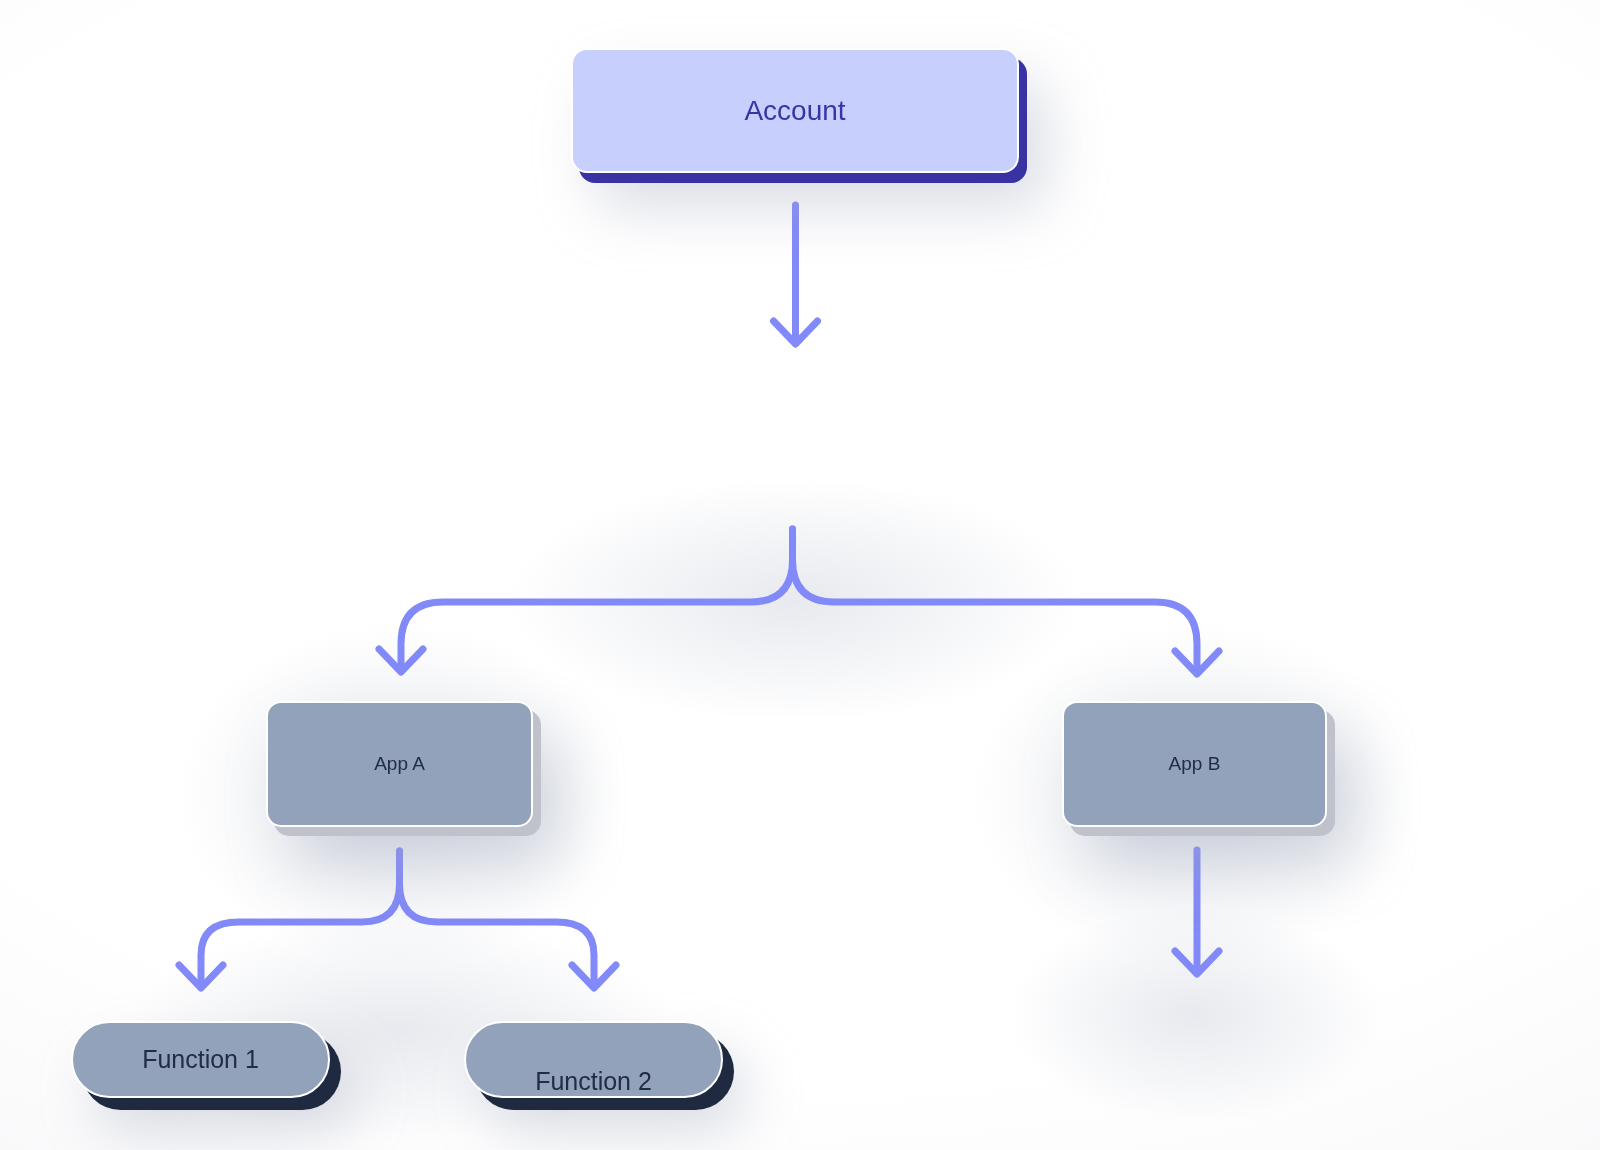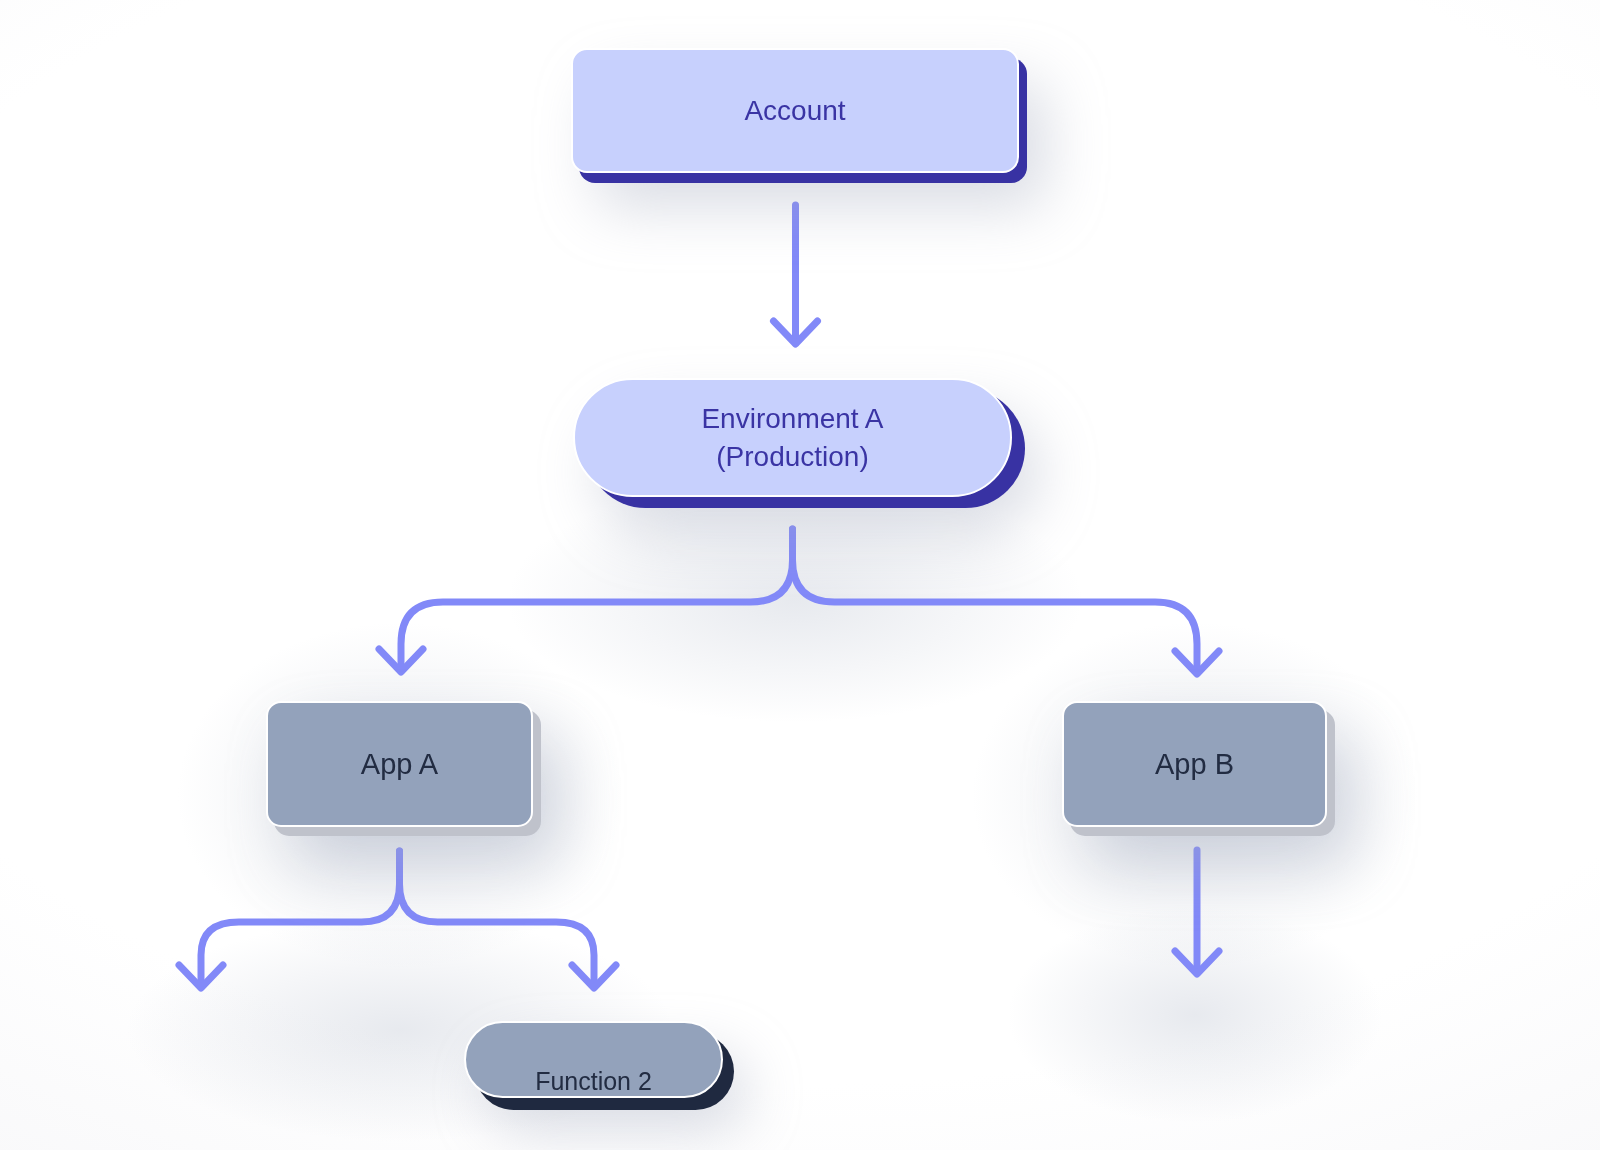--- a/index.html
+++ b/index.html
@@ -68,21 +68,21 @@
     border-radius: 16px;
     box-shadow: 8px 10px 0 var(--indigo_shadow, #3832A3), 26px 34px 60px rgba(160,168,188,0.40);
   }
   .node-environment {
     left: 573px; top: 378px; width: 439px; height: 119px;
     border-radius: 60px;
     line-height: 38px;
     box-shadow: 13px 11px 0 var(--indigo_shadow, #3832A3), 26px 34px 60px rgba(160,168,188,0.40);
   }
   .node-app-a, .node-app-b {
-    font-size: 29px;
+    font-size: 19px;
     border-radius: 15px;
     box-shadow: 8px 9px 0 var(--gray_shadow, #BFC2CB), 26px 36px 62px rgba(160,168,188,0.45);
   }
   .node-app-a { left: 266px;  top: 701px; width: 267px; height: 126px; }
   .node-app-b { left: 1062px; top: 701px; width: 265px; height: 126px; }
 
   .node-fn {
     font-size: 25px;
     box-shadow: 11px 12px 0 var(--navy_shadow, #1F2940), 24px 32px 55px rgba(160,168,188,0.40);
   }
@@ -131,32 +131,31 @@
     <g>
       <path d="M1197 850 L1197 973"></path>
       <path d="M1175 951 L1197 974 L1219 951"></path>
     </g>
   </svg>
 
   <div class="node primary node-account">
     <span class="label">Account</span>
   </div>
 
-  <div class="node primary node-environment">
-    <span class="label">Environment A</span>
-    <span class="label">(Production)</span>
-  </div>
 
   <div class="node secondary node-app-a">
     <span class="label">App A</span>
   </div>
 
   <div class="node secondary node-app-b">
     <span class="label">App B</span>
   </div>
 
+  <div class="node secondary node-fn node-function-1">
+    <span class="label">Function 1</span>
+  </div>
 
   <div class="node secondary node-fn node-function-2">
     <span class="label">Function 2</span>
   </div>
 
 
 </div>
 
 </body></html>

